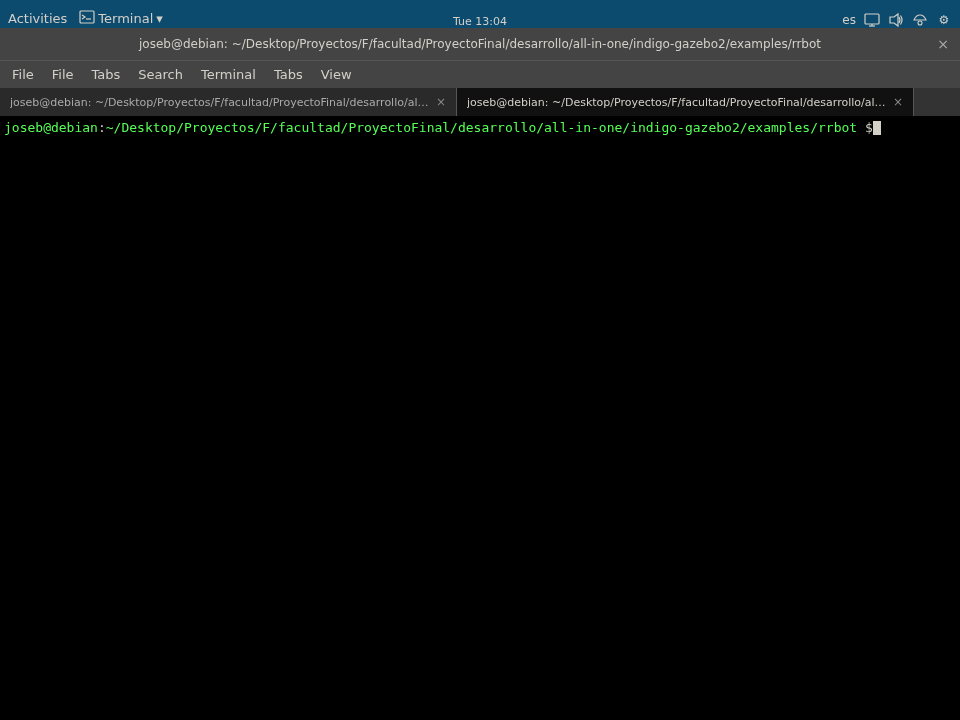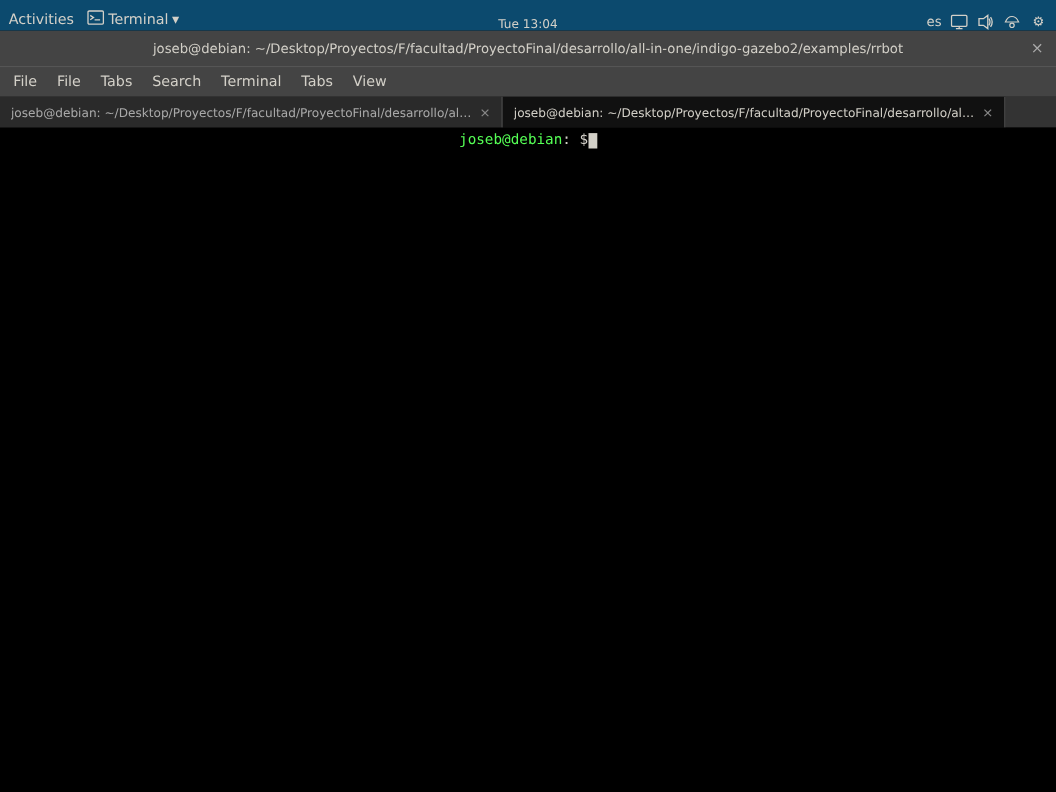--- a/index.html
+++ b/index.html
@@ -152,21 +152,20 @@
       background: #000000;
       padding: 4px 4px;
       font-family: 'DejaVu Sans Mono', 'Courier New', monospace;
       font-size: 13px;
       color: #d3d0c8;
       position: relative;
     }
     .prompt-line {
       display: flex;
       align-items: center;
-      justify-content: center;
     }
     .prompt-user {
       color: #55ff55;
     }
     .prompt-path {
       color: #55ff55;
     }
     .prompt-dollar {
       color: #d3d0c8;
     }
@@ -263,19 +262,20 @@
     <div class="tab active">
       <span style="overflow:hidden;text-overflow:ellipsis;white-space:nowrap;max-width:420px;">joseb@debian: ~/Desktop/Proyectos/F/facultad/ProyectoFinal/desarrollo/all-in-one/indigo...</span>
       <span class="tab-close">×</span>
     </div>
   </div>
 
   <div class="terminal-content">
     <div class="prompt-line">
       <span class="prompt-user">joseb@debian</span>
       <span class="prompt-sep">:</span>
+      <span class="prompt-path">~/Desktop/Proyectos/F/facultad/ProyectoFinal/desarrollo/all-in-one/indigo-gazebo2/examples/rrbot</span>
       <span class="prompt-dollar">&nbsp;</span>
       <span class="prompt-dollar">$</span>
       <span class="cursor"></span>
     </div>
   </div>
 
 </div>
 
 </body></html>

